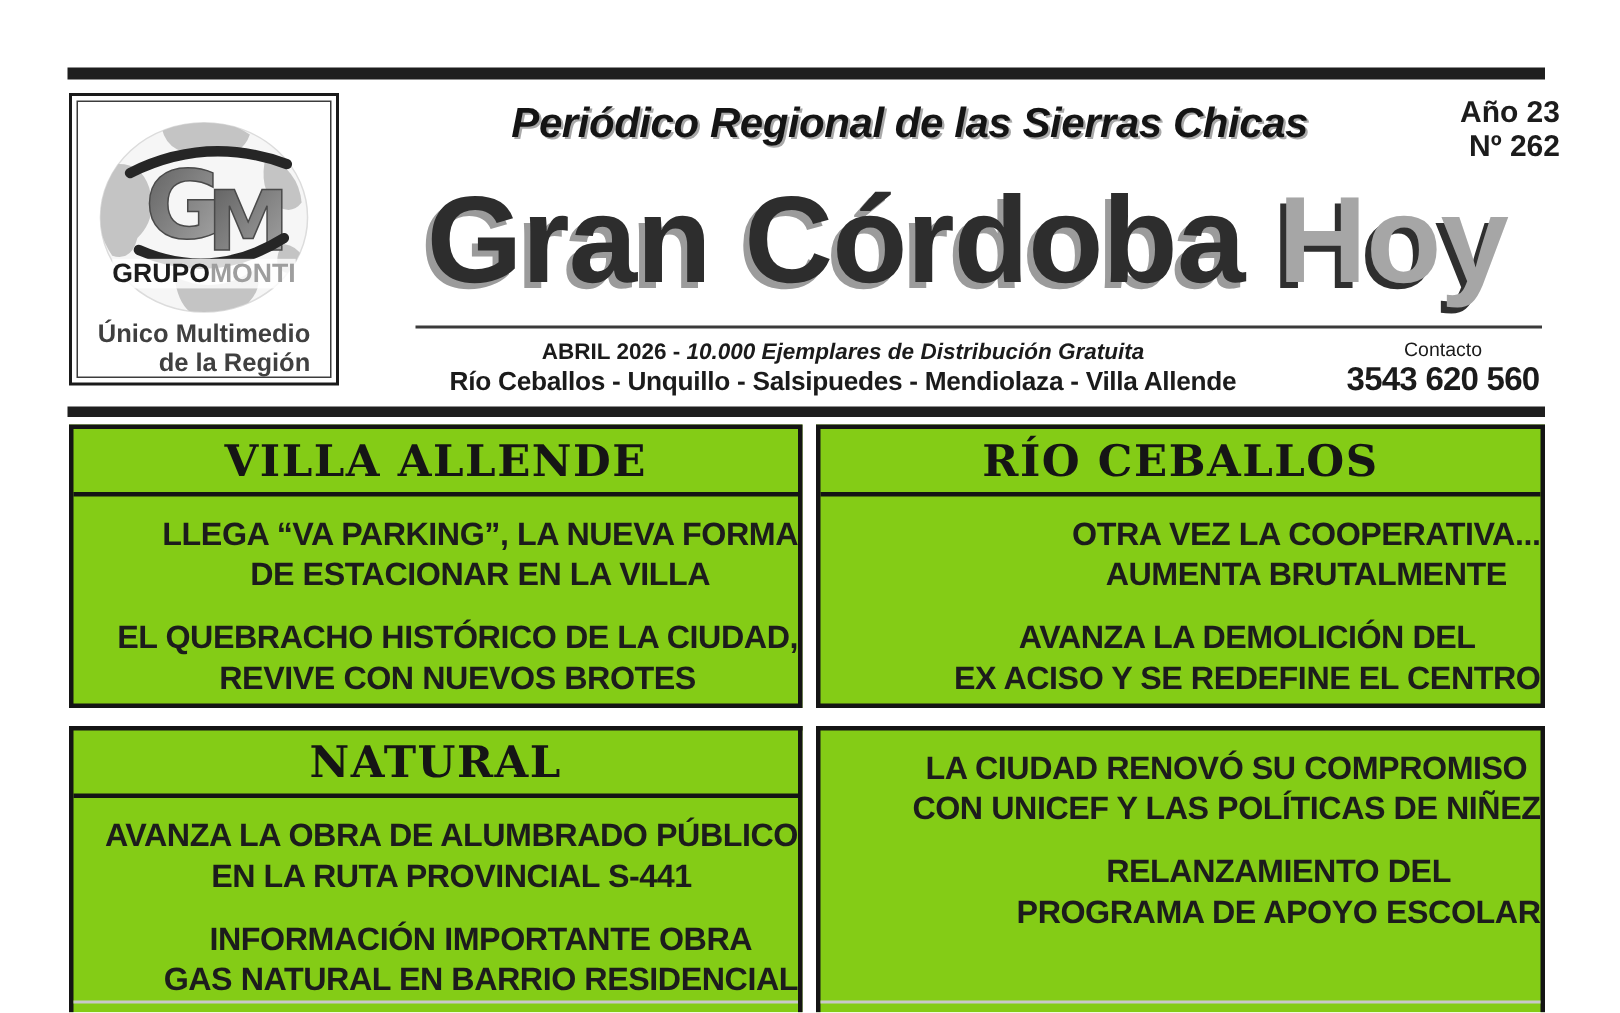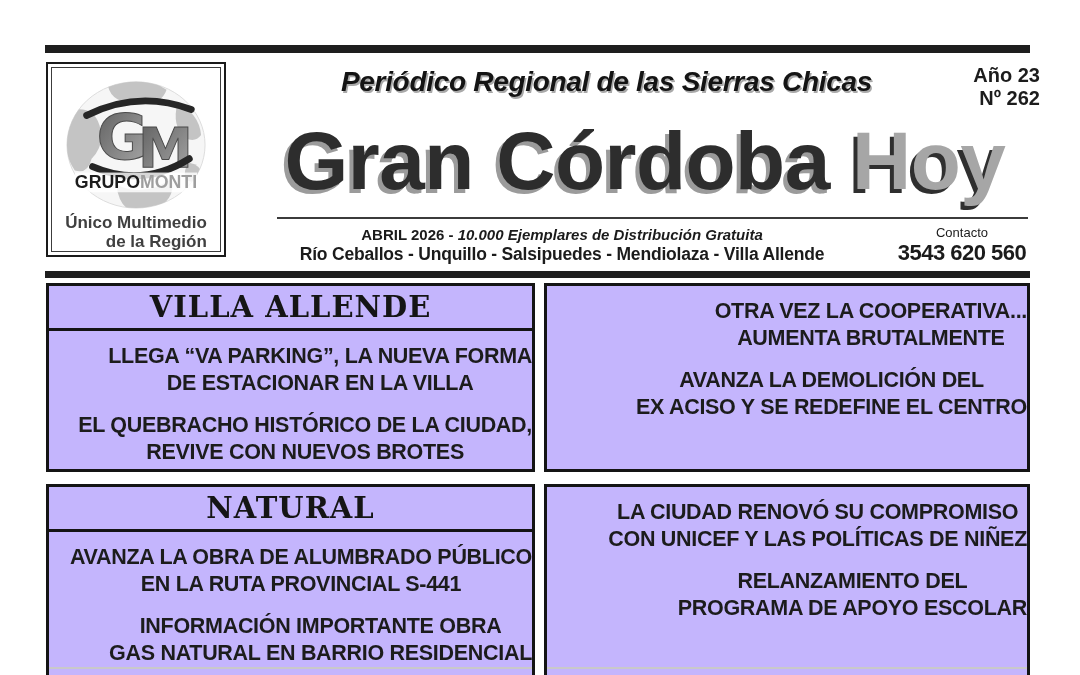--- a/index.html
+++ b/index.html
@@ -35,21 +35,21 @@
   .title-rule{left:277px;top:217px;width:751px;height:2px;background:#3b3b3b;}
   .edition-block{left:226px;top:226px;width:600px;text-align:center;color:#1b1b1b;padding-left:36px;}
   .edition-line1{font-weight:bold;font-size:15px;line-height:17px;}
   .edition-line1 .it{font-style:italic;}
   .edition-line2{font-weight:bold;font-size:17.5px;line-height:19px;margin-top:2px;letter-spacing:-0.2px;}
   .contact-block{left:887px;top:224px;width:150px;text-align:center;color:#1b1b1b;}
   .contact-label{font-weight:normal;font-size:13px;line-height:17px;}
   .contact-phone{font-weight:bold;font-size:22px;line-height:23px;letter-spacing:-0.5px;}
 
   
-  .news-box{border:3px solid #141414;box-sizing:border-box;background:#c4b5fd;}
+  .news-box{border:3px solid #141414;box-sizing:border-box;background:#84cc16;}
   .row1{top:283px;height:189px;}
   .row2{top:484px;height:191px;border-bottom:none;}
   .col1{left:46px;width:489px;}
   .col2{left:544px;width:486px;}
   .box-header{font-family:"DejaVu Serif",serif;font-weight:bold;font-size:29px;
     line-height:29px;text-align:center;letter-spacing:1px;color:#151515;
     padding:7px 0 6px 0;border-bottom:3px solid #141414;}
   .box-body{display:flex;flex-direction:column;align-items:flex-end;gap:15px;
     padding-top:12px;}
   .headline{margin:0;font-weight:bold;font-size:21.5px;line-height:27px;
@@ -124,20 +124,21 @@
 
   <section class="abs news-box row1 col1">
     <div class="box-header">VILLA ALLENDE</div>
     <div class="box-body">
       <p class="headline"><span>LLEGA “VA PARKING”, LA NUEVA FORMA</span><br><span>DE ESTACIONAR EN LA VILLA</span></p>
       <p class="headline"><span>EL QUEBRACHO HISTÓRICO DE LA CIUDAD,</span><br><span>REVIVE CON NUEVOS BROTES</span></p>
     </div>
   </section>
 
   <section class="abs news-box row1 col2">
+    <div class="box-header">RÍO CEBALLOS</div>
     <div class="box-body">
       <p class="headline"><span>OTRA VEZ LA COOPERATIVA...</span><br><span>AUMENTA BRUTALMENTE</span></p>
       <p class="headline"><span>AVANZA LA DEMOLICIÓN DEL</span><br><span>EX ACISO Y SE REDEFINE EL CENTRO</span></p>
     </div>
   </section>
 
   <section class="abs news-box row2 col1">
     <div class="box-header">NATURAL</div>
     <div class="box-body">
       <p class="headline"><span>AVANZA LA OBRA DE ALUMBRADO PÚBLICO</span><br><span>EN LA RUTA PROVINCIAL S-441</span></p>

